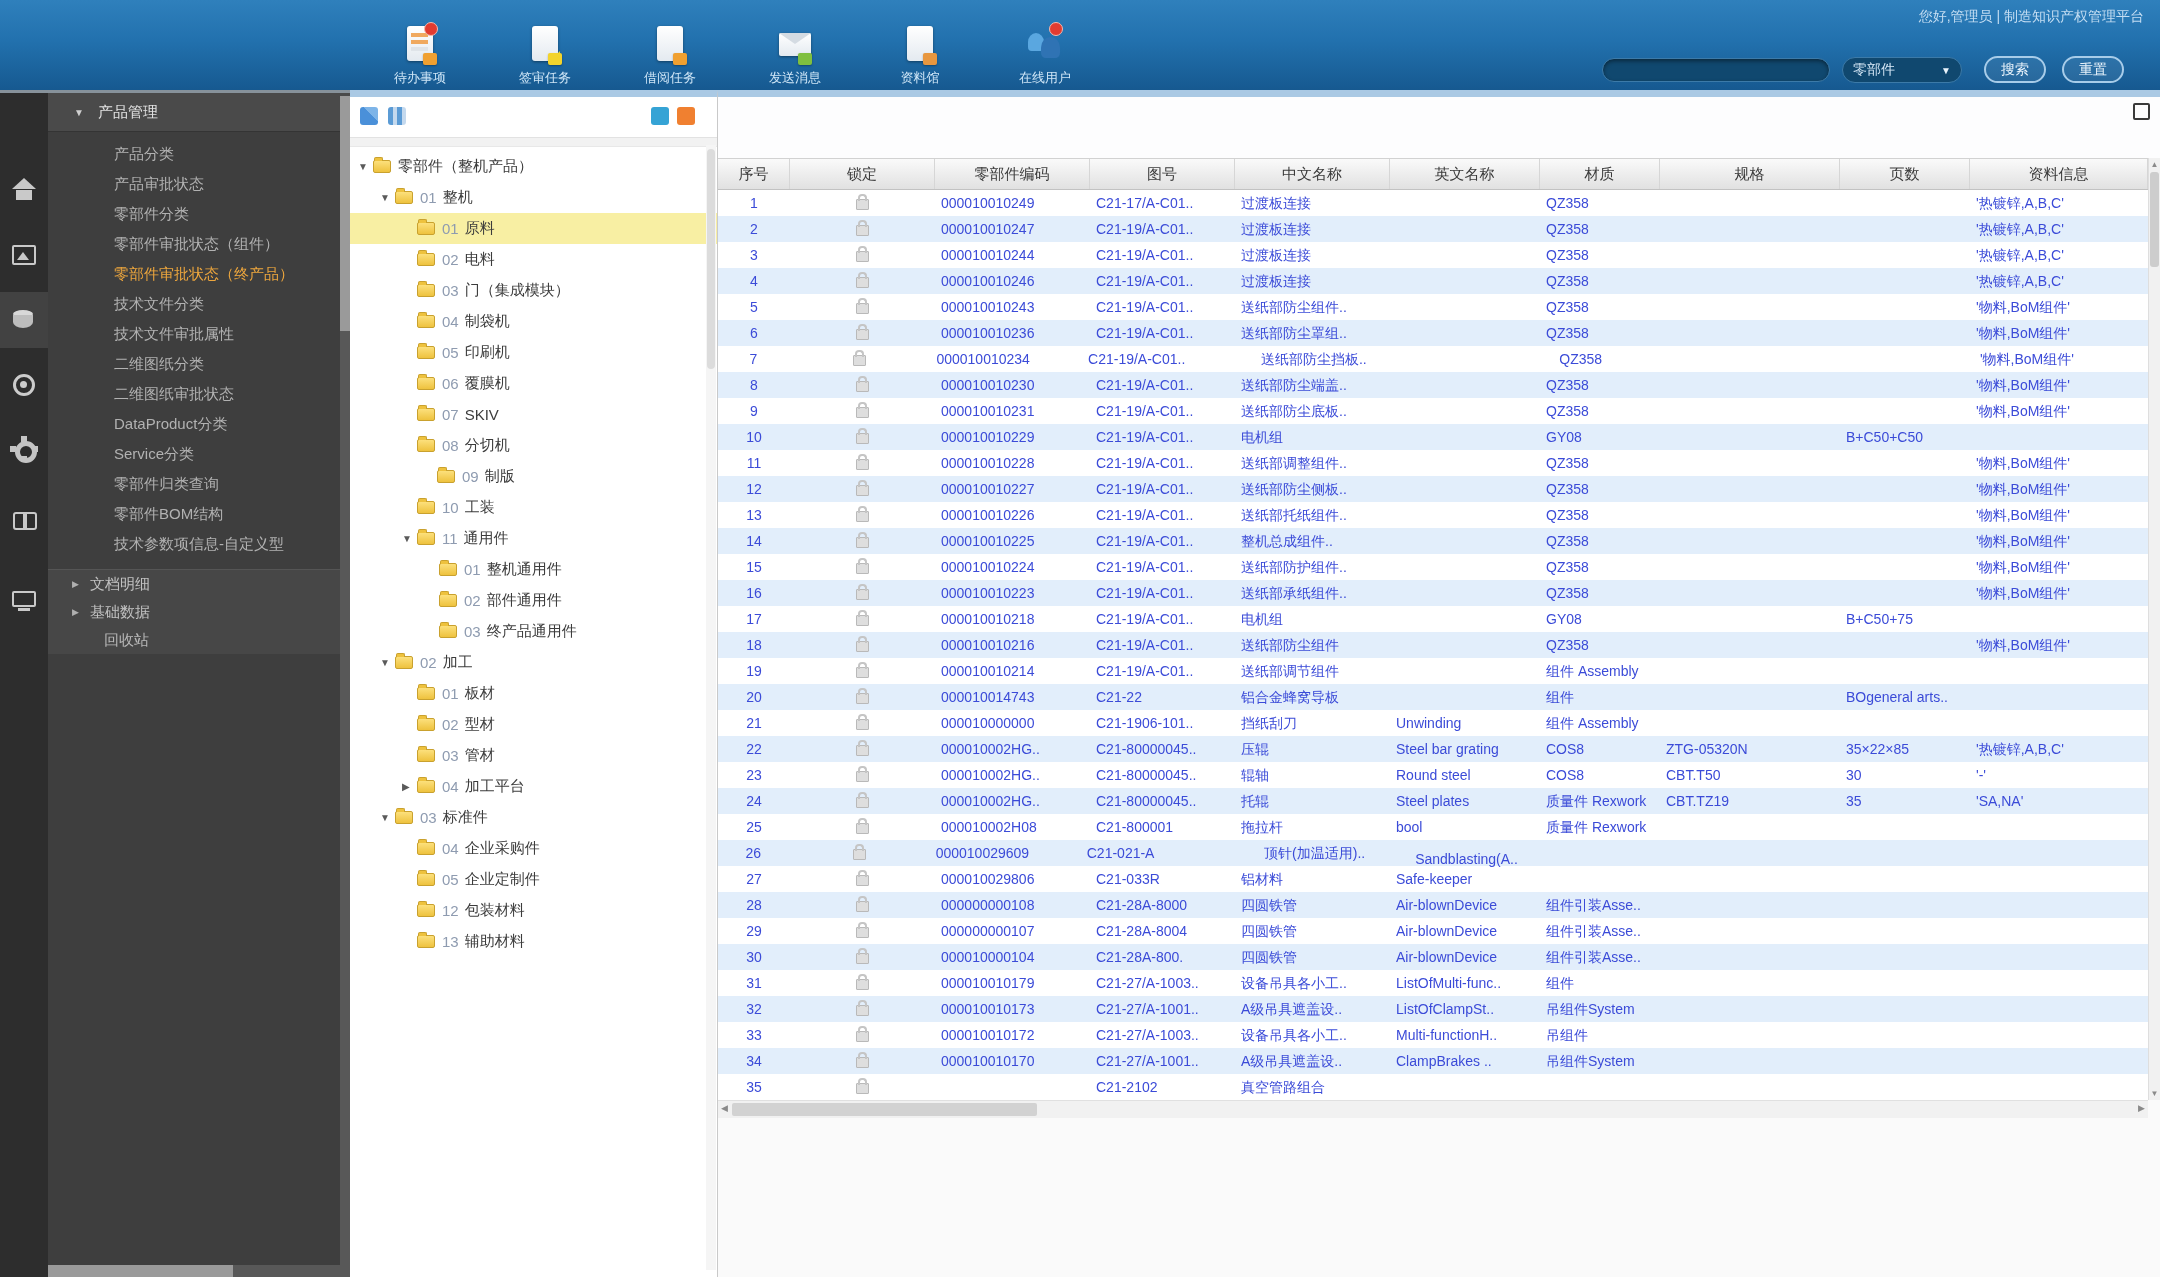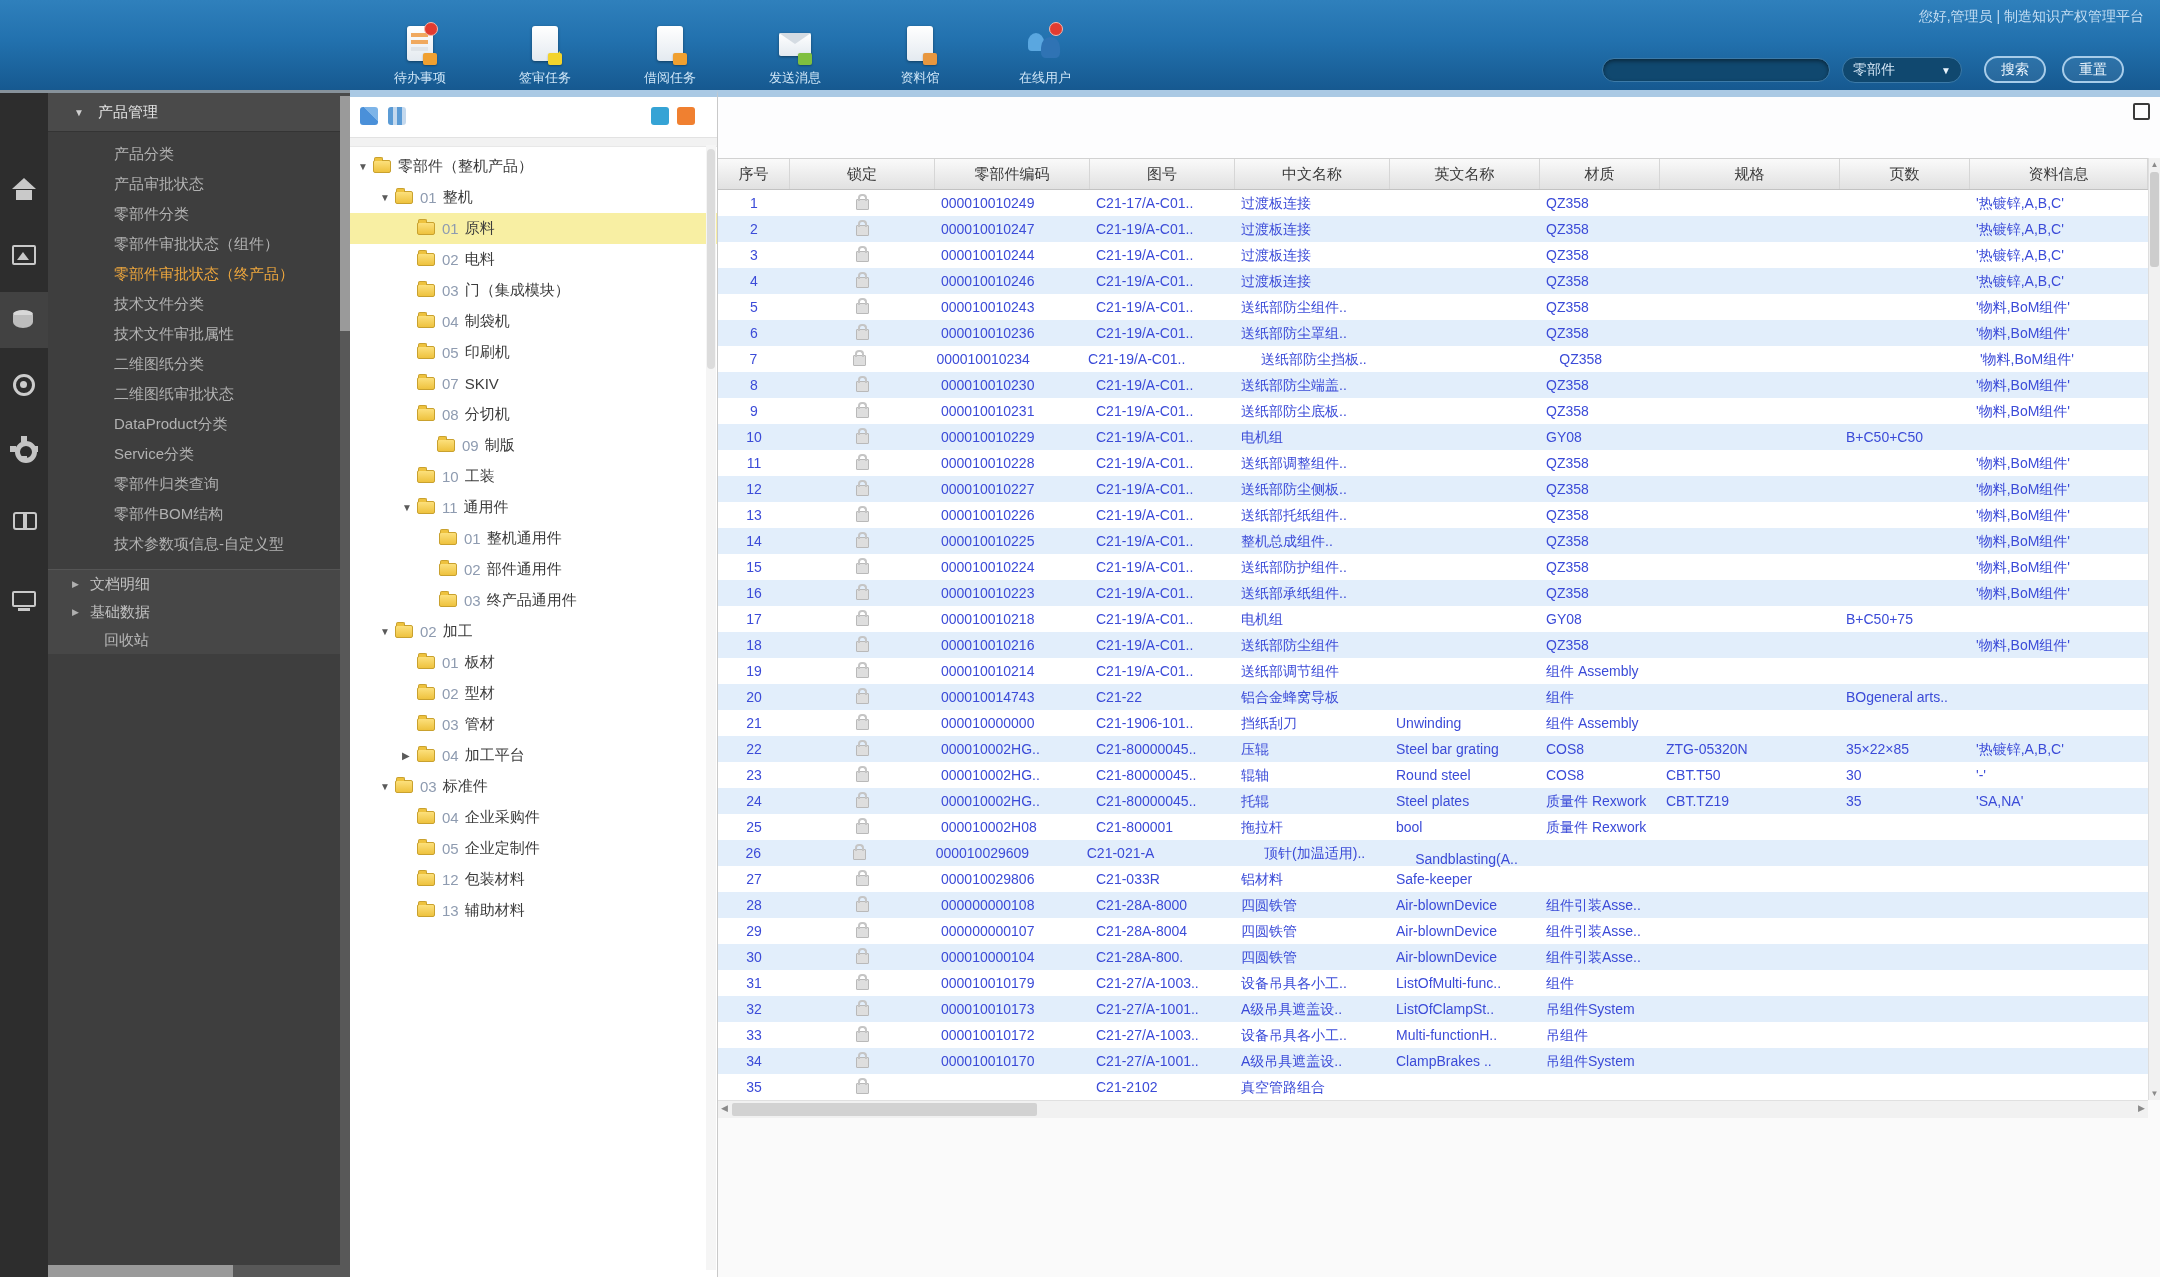--- a/index.html
+++ b/index.html
@@ -312,20 +312,26 @@
         </div>
         <div class="tree-node" style="padding-left: 52px;">
           <div class="tarrow"></div>
           <div class="folder"></div>
           <div class="tnum">05</div>
           <div style="display: inline;">印刷机</div>
         </div>
         <div class="tree-node" style="padding-left: 52px;">
           <div class="tarrow"></div>
           <div class="folder"></div>
+          <div class="tnum">06</div>
+          <div style="display: inline;">覆膜机</div>
+        </div>
+        <div class="tree-node" style="padding-left: 52px;">
+          <div class="tarrow"></div>
+          <div class="folder"></div>
           <div class="tnum">07</div>
           <div style="display: inline;">SKIV</div>
         </div>
         <div class="tree-node" style="padding-left: 52px;">
           <div class="tarrow"></div>
           <div class="folder"></div>
           <div class="tnum">08</div>
           <div style="display: inline;">分切机</div>
         </div>
         <div class="tree-node" style="padding-left: 72px;">

